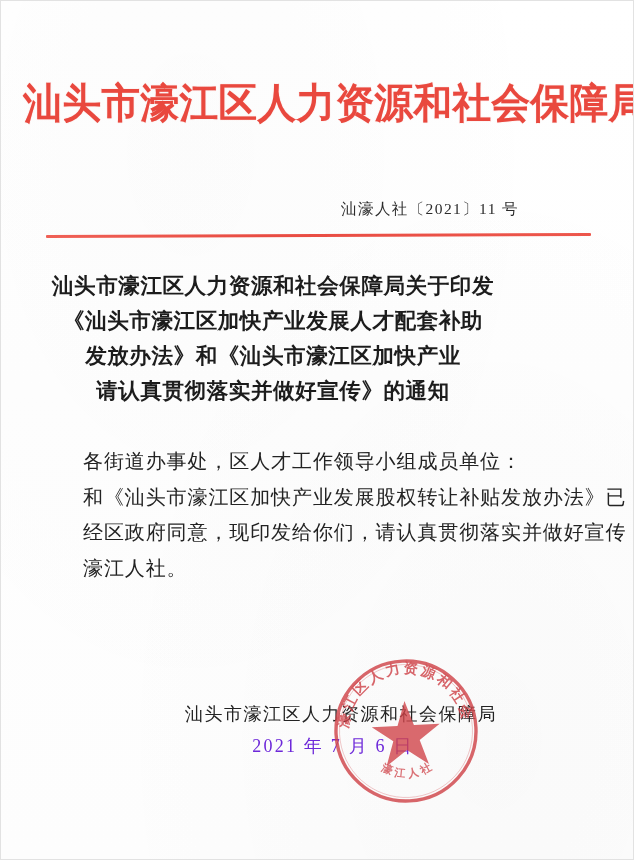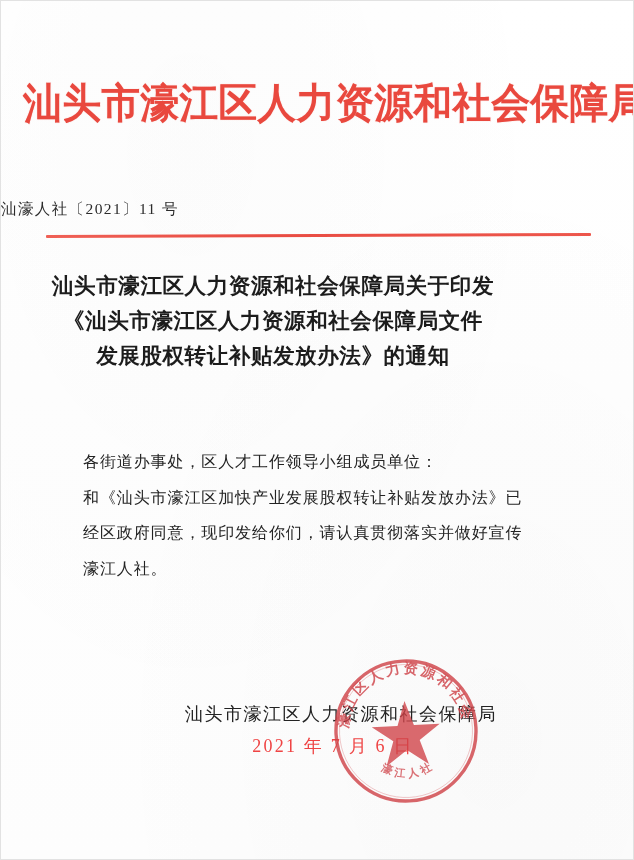--- a/index.html
+++ b/index.html
@@ -49,21 +49,21 @@
     white-space: nowrap;
     text-shadow: 0 0 1px rgba(233,72,62,0.42);
   }
 
   
   #docnum {
     position: absolute;
     top: 198px;
     left: 0;
     width: 518px;
-    text-align: left;
+    text-align: right;
     color: #2b2b2b;
     font-size: 15.5px;
     letter-spacing: 1.4px;
     white-space: nowrap;
   }
 
   
   #red-rule {
     position: absolute;
     top: 233px;
@@ -95,21 +95,21 @@
 
   
   #body-block {
     position: absolute;
     top: 443px;
     left: 82px;
     width: 472px;
   }
   #body-block .bline {
     color: #232323;
-    font-size: 16px;
+    font-size: 20px;
     line-height: 35.5px;
     letter-spacing: 0.9px;
     white-space: nowrap;
   }
   #body-block .bline.indent {
     text-indent: 36px;
   }
 
   
   #signature-block {
@@ -121,21 +121,21 @@
   }
   #sig-org {
     color: #232323;
     font-size: 18px;
     letter-spacing: 1.5px;
     line-height: 30px;
     white-space: nowrap;
     padding-left: 46px;
   }
   #sig-date {
-    color: #ef4444;
+    color: #6d28d9;
     font-size: 18px;
     letter-spacing: 2.2px;
     line-height: 34px;
     white-space: nowrap;
     padding-left: 30px;
   }
 
   
   #seal {
     position: absolute;
@@ -164,22 +164,23 @@
   <div id="masthead">
     <span class="txt">汕头市濠江区人力资源和社会保障局文件</span>
   </div>
 
   <div id="docnum">汕濠人社〔2021〕11 号</div>
 
   <div id="red-rule"></div>
 
   <div id="title-block">
     <div class="tline">汕头市濠江区人力资源和社会保障局关于印发</div>
-    <div class="tline">《汕头市濠江区人力资源和社会保障局文件</div>
-    <div class="tline">发展股权转让补贴发放办法》的通知</div>
+    <div class="tline">《汕头市濠江区加快产业发展人才配套补助</div>
+    <div class="tline">发放办法》和《汕头市濠江区加快产业</div>
+    <div class="tline">请认真贯彻落实并做好宣传》的通知</div>
   </div>
 
   <div id="body-block">
     <div class="bline">各街道办事处，区人才工作领导小组成员单位：</div>
     <div class="bline">和《汕头市濠江区加快产业发展股权转让补贴发放办法》已</div>
     <div class="bline">经区政府同意，现印发给你们，请认真贯彻落实并做好宣传</div>
     <div class="bline">濠江人社。</div>
   </div>
 
   <div id="signature-block">

